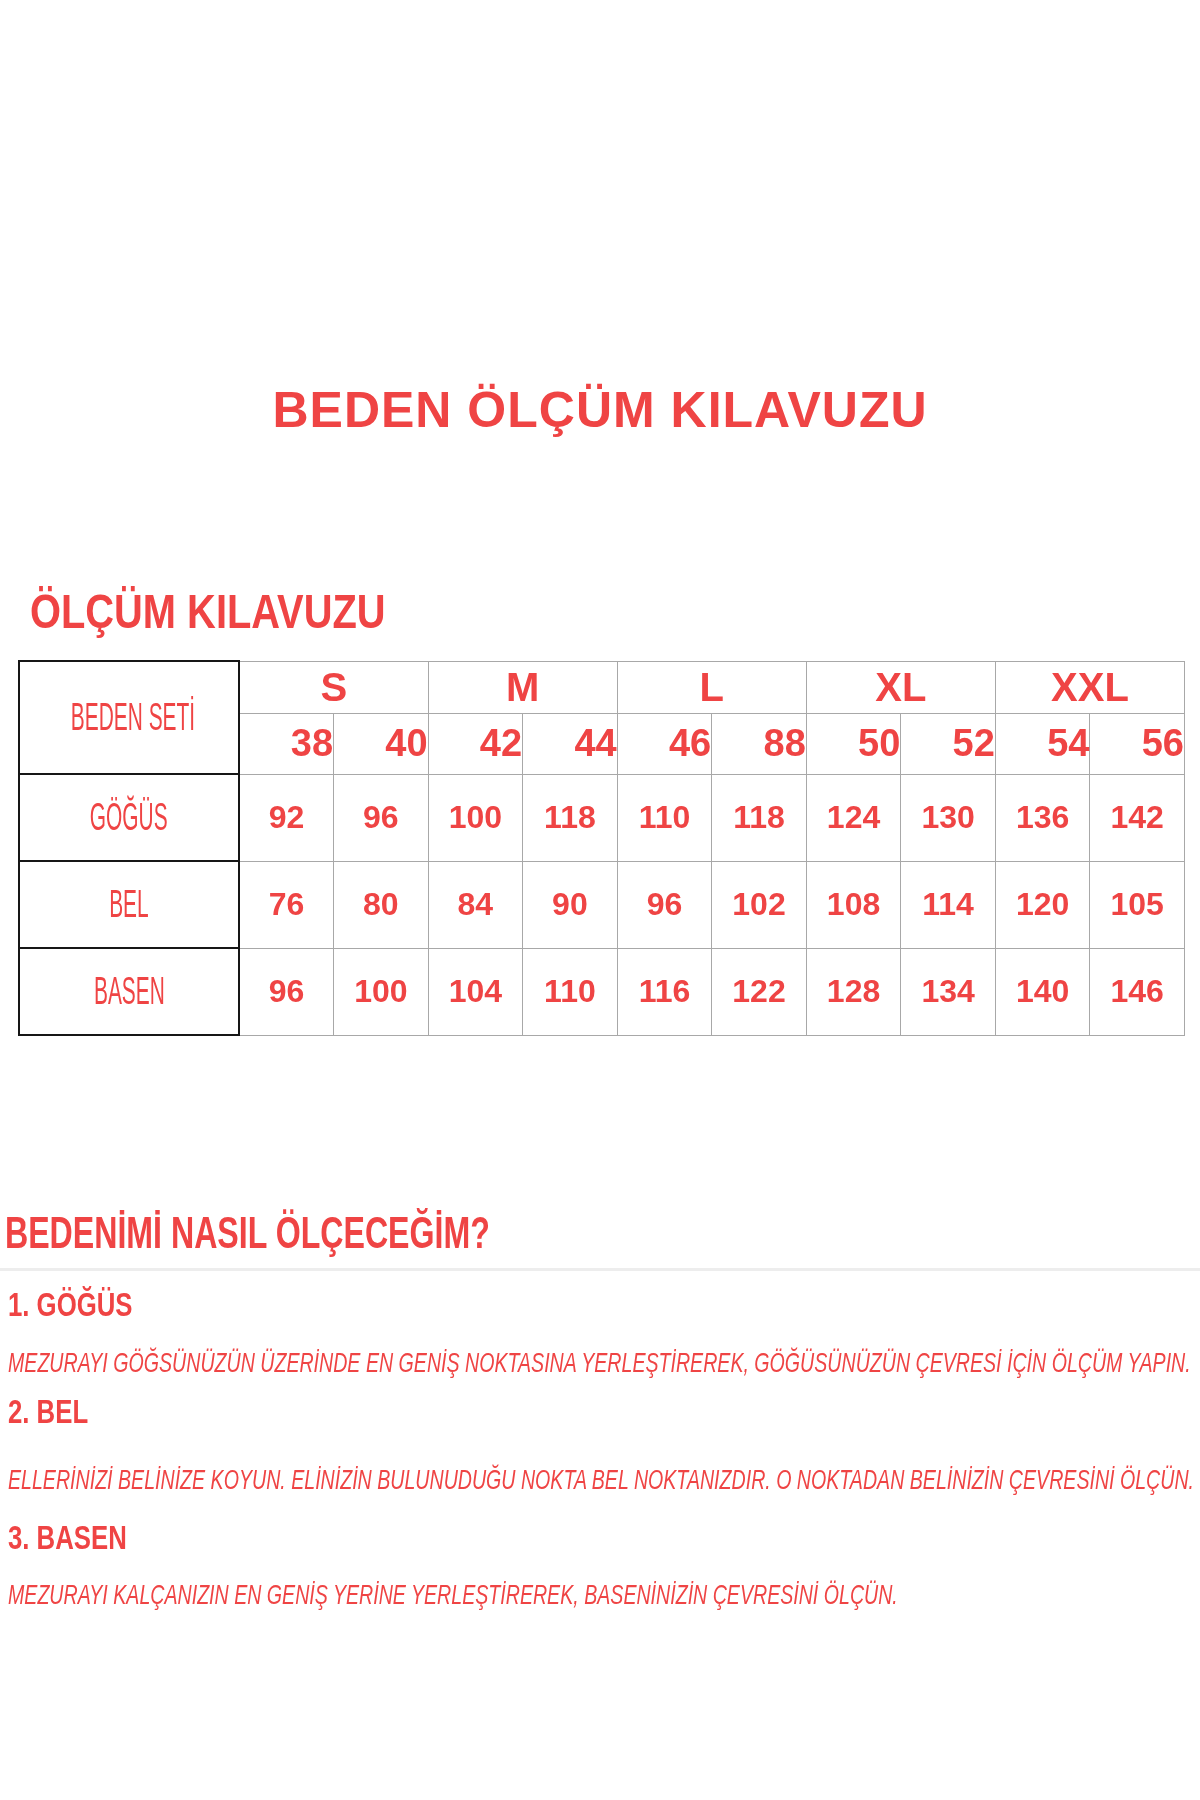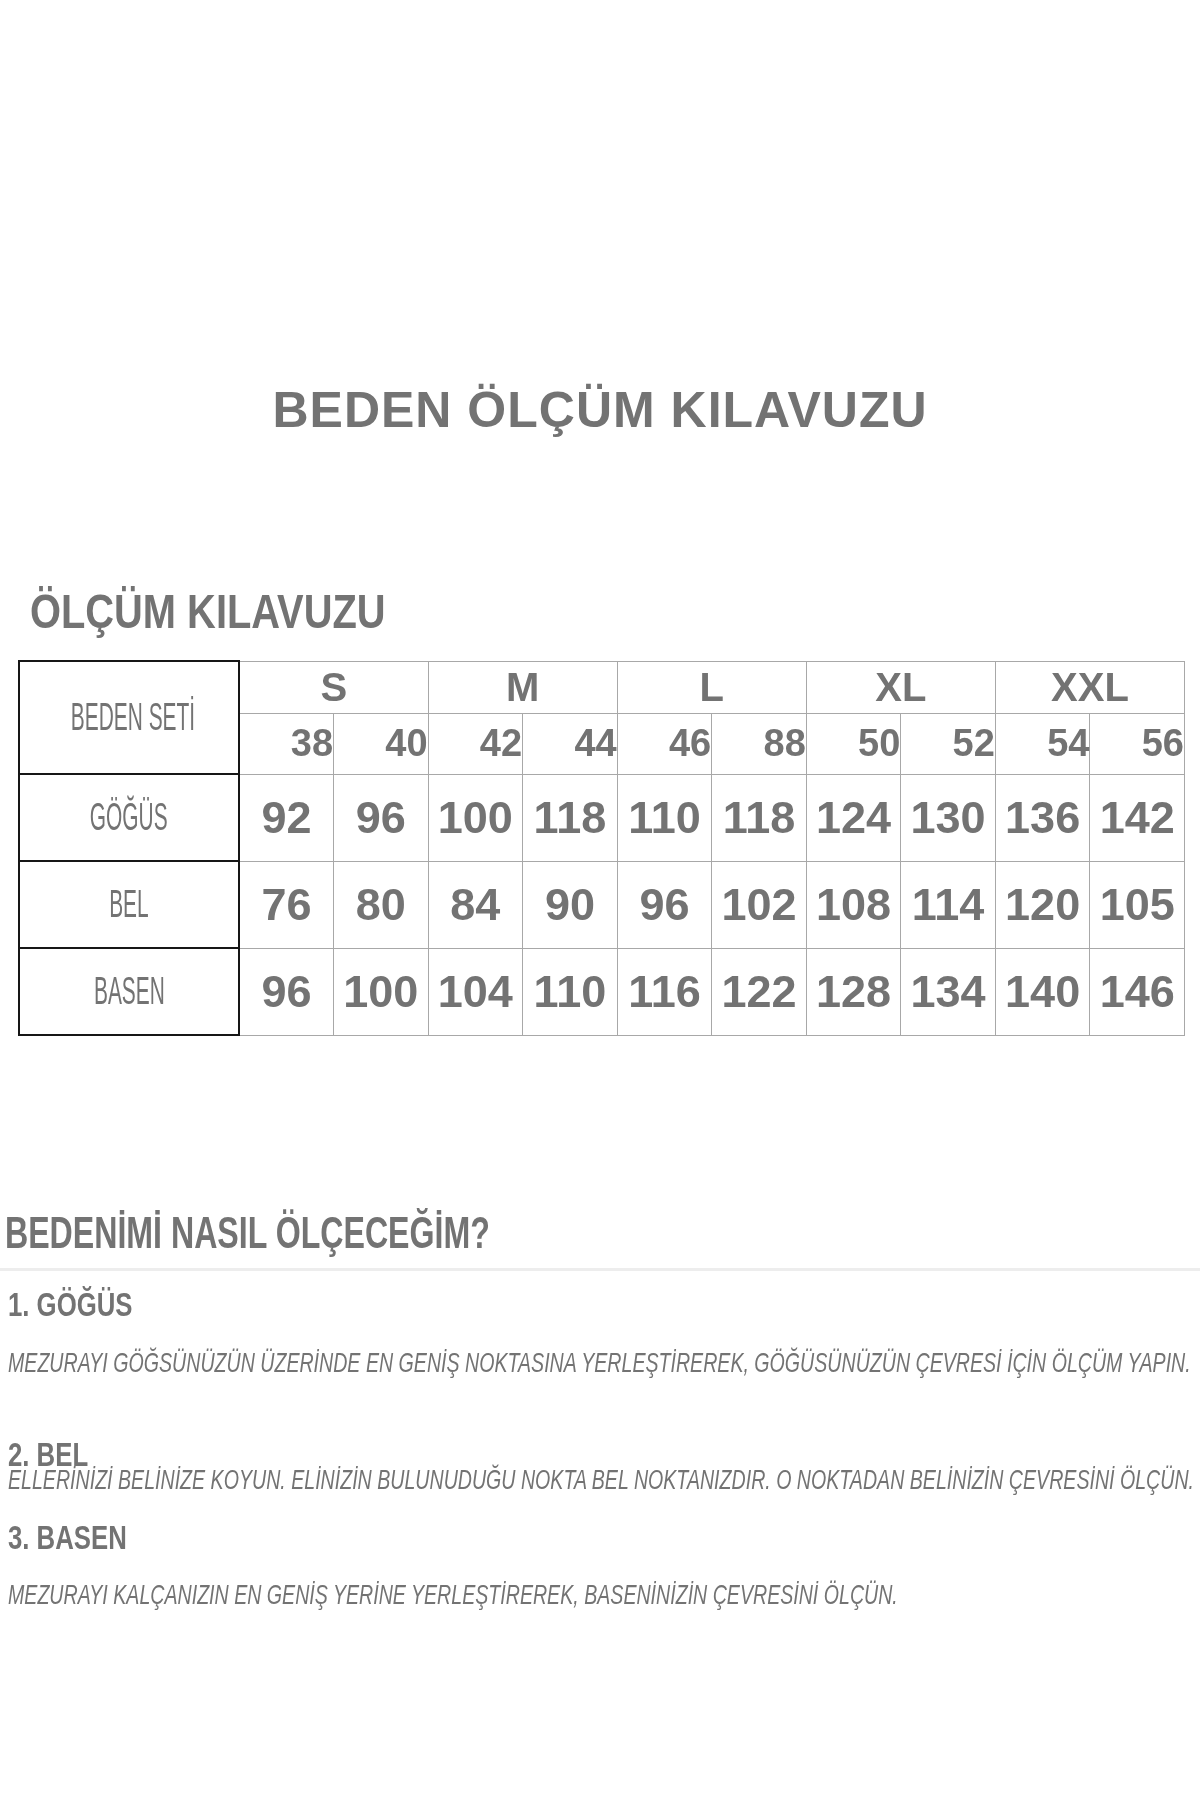--- a/index.html
+++ b/index.html
@@ -32,47 +32,47 @@
   table.size-table col.c-label { width:220px; }
   table.size-table th, table.size-table td {
     padding:0; text-align:center; vertical-align:middle; font-weight:bold;
   }
   .grid-cell { border:1px solid #a8a8a8; }
   .label-cell { border:2px solid #161616; font-weight:400; background:#ffffff; }
   .label-cell .cond-label { display:inline-block; font-size:38px; font-weight:400; transform:scaleX(0.55); transform-origin:center center; white-space:nowrap; letter-spacing:0; }
   tr.letter-row th.grid-cell { height:51px; font-size:40px; }
   tr.numhead-row th.grid-cell { height:60px; font-size:38px;text-align:right; }
   tr.data-row { height:87px;padding-left:15px; }
-  tr.data-row td.grid-cell { font-size:45px;margin-left:26px; }
+  tr.data-row td.grid-cell { font-size:32px;margin-left:26px; }
 
   .note {
     position:absolute; left:15px; top:1048px;
     font-size:29px; font-weight:500; white-space:nowrap;
   }
   .h-measure {
     position:absolute; left:5px; top:1208px;
     font-size:44px; font-weight:bold; white-space:nowrap;
   }
   .divider {
     position:absolute; left:0; top:1268px; width:1200px; height:3px;
     background:#ededed;
   }
   .inst-h { position:absolute; left:8px; font-size:33px; font-weight:bold; white-space:nowrap; }
   .inst-t { position:absolute; left:8px; font-size:28px; font-style:italic; white-space:nowrap; }
   .inst-h-1 { top:1286px; }
   .inst-t-1 { top:1347px; }
-  .inst-h-2 { top:1436px;text-align:center; }
+  .inst-h-2 { top:1393px;text-align:center; }
   .inst-t-2 { top:1464px; }
   .inst-h-3 { top:1519px; }
   .inst-t-3 { top:1579px; }
 </style>
 </head>
 <body>
 
-<div class="page" style="color: #737373; background: rgb(255, 255, 255);">
+<div class="page" style="color: #ef4444; background: rgb(255, 255, 255);">
 
   <div class="title">BEDEN ÖLÇÜM KILAVUZU</div>
 
   <div class="h-olcum">
     <span class="cx83">ÖLÇÜM KILAVUZU</span>
   </div>
 
   <table class="size-table">
     <colgroup>
         <col class="c-label">

